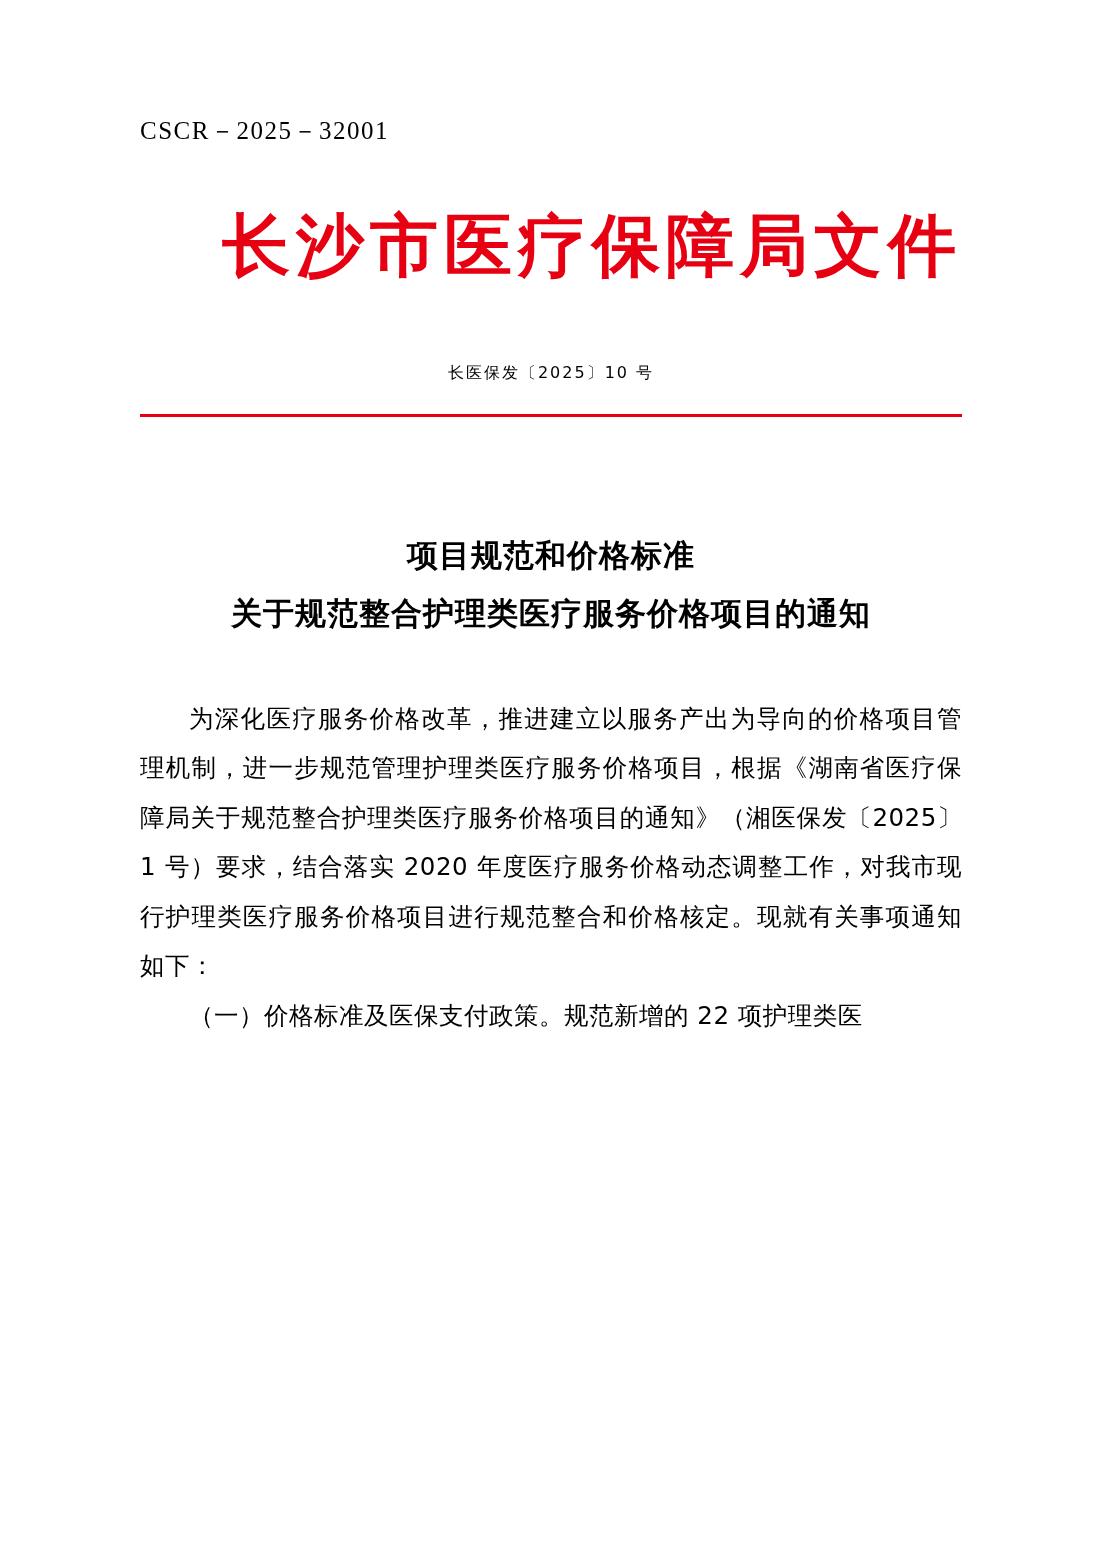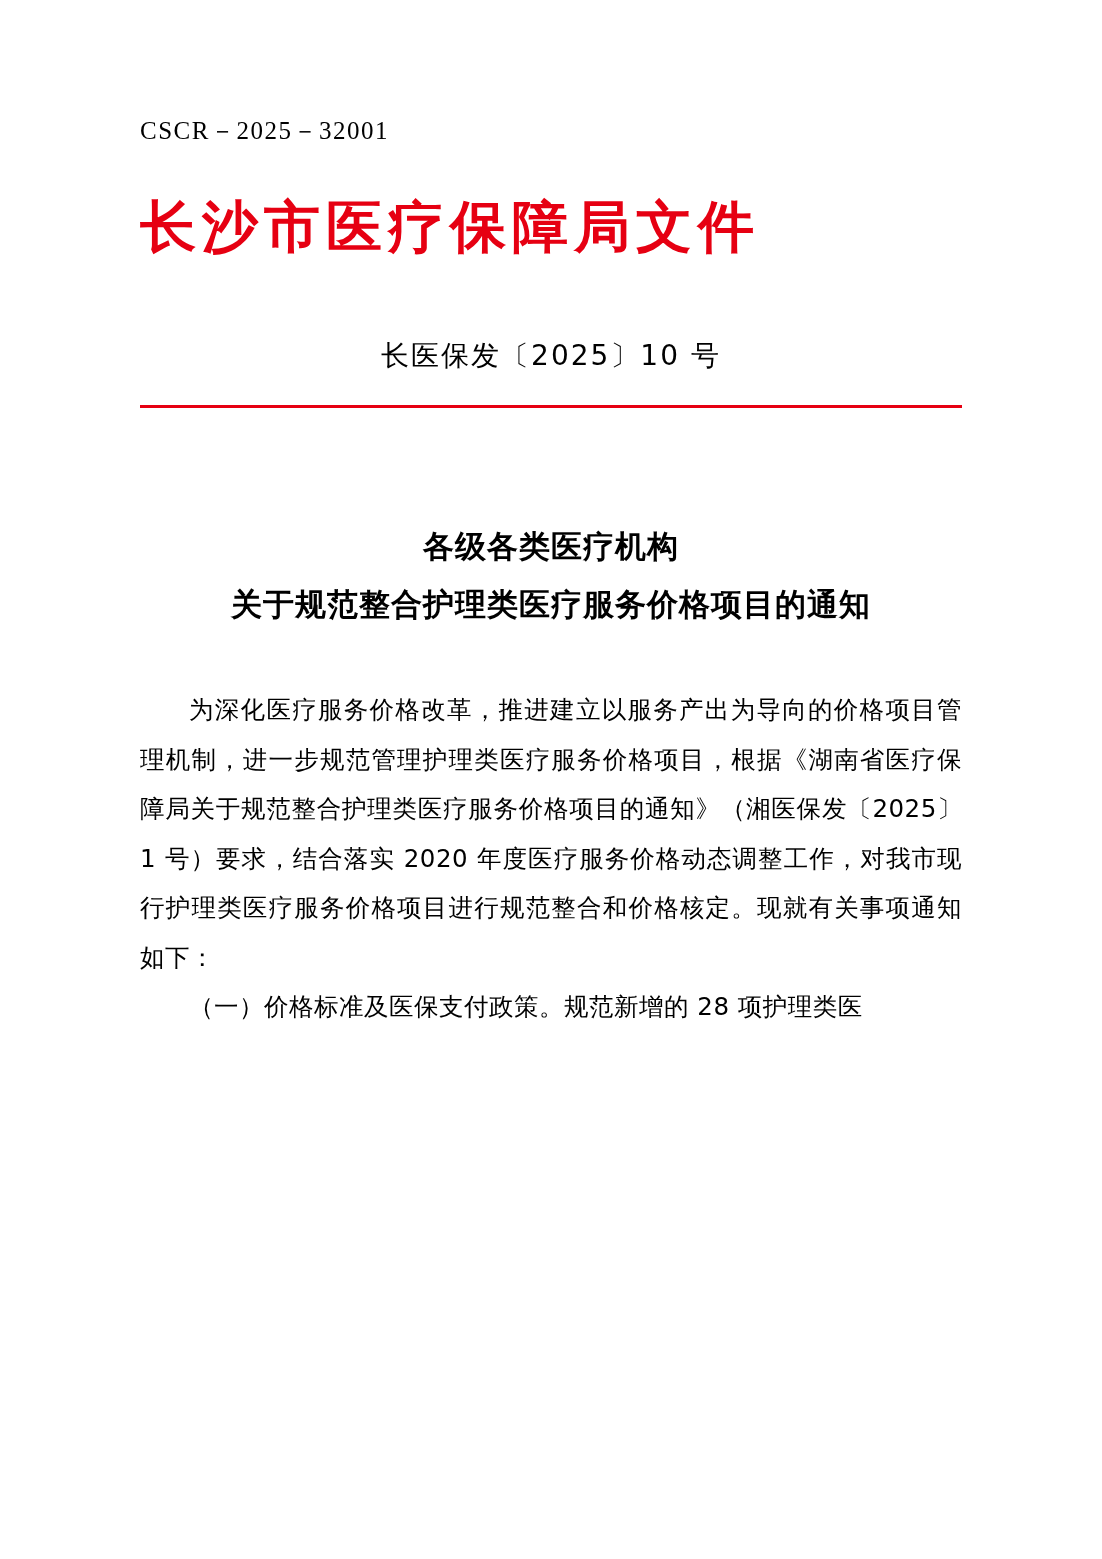--- a/index.html
+++ b/index.html
@@ -23,34 +23,34 @@
     padding: 0 140px;
   }
   .doc-code {
     margin-top: 114px;
     font-family: "Liberation Serif", "DejaVu Serif", serif;
     font-size: 25px;
     letter-spacing: 1.5px;
     color: #000;
   }
   .masthead {
-    margin-top: 48px;
-    text-align: left;
+    margin-top: 60px;
+    text-align: right;
     color: #e60012;
     font-family: "DejaVu Sans", "Liberation Sans", sans-serif;
     font-weight: bold;
-    font-size: 56px;
+    font-size: 68px;
     letter-spacing: 6px;
     line-height: 1.15;
     white-space: nowrap;
   }
   .doc-number {
     margin-top: 78px;
     text-align: center;
-    font-size: 28px;
+    font-size: 16px;
     letter-spacing: 2px;
     font-family: "DejaVu Sans", "Liberation Sans", sans-serif;
   }
   .red-rule {
     margin-top: 30px;
     height: 3px;
     background: #e60012;
     width: 100%;
   }
   .title-block {
@@ -91,22 +91,22 @@
 
   <div class="doc-code">CSCR－2025－32001</div>
 
   <div class="masthead">长沙市医疗保障局文件</div>
 
   <div class="doc-number">长医保发〔2025〕10 号</div>
 
   <div class="red-rule"></div>
 
   <div class="title-block">
-    <div>各级各类医疗机构</div>
+    <div>项目规范和价格标准</div>
     <div>关于规范整合护理类医疗服务价格项目的通知</div>
   </div>
 
   <div class="body-text">
     <p class="indent">为深化医疗服务价格改革，推进建立以服务产出为导向的价格项目管理机制，进一步规范管理护理类医疗服务价格项目，根据《湖南省医疗保障局关于规范整合护理类医疗服务价格项目的通知》（湘医保发〔2025〕1 号）要求，结合落实 2020 年度医疗服务价格动态调整工作，对我市现行护理类医疗服务价格项目进行规范整合和价格核定。现就有关事项通知如下：</p>
-    <p class="indent">（一）价格标准及医保支付政策。规范新增的 28 项护理类医</p>
+    <p class="indent">（一）价格标准及医保支付政策。规范新增的 22 项护理类医</p>
   </div>
 
 </div>
 
 </body></html>

